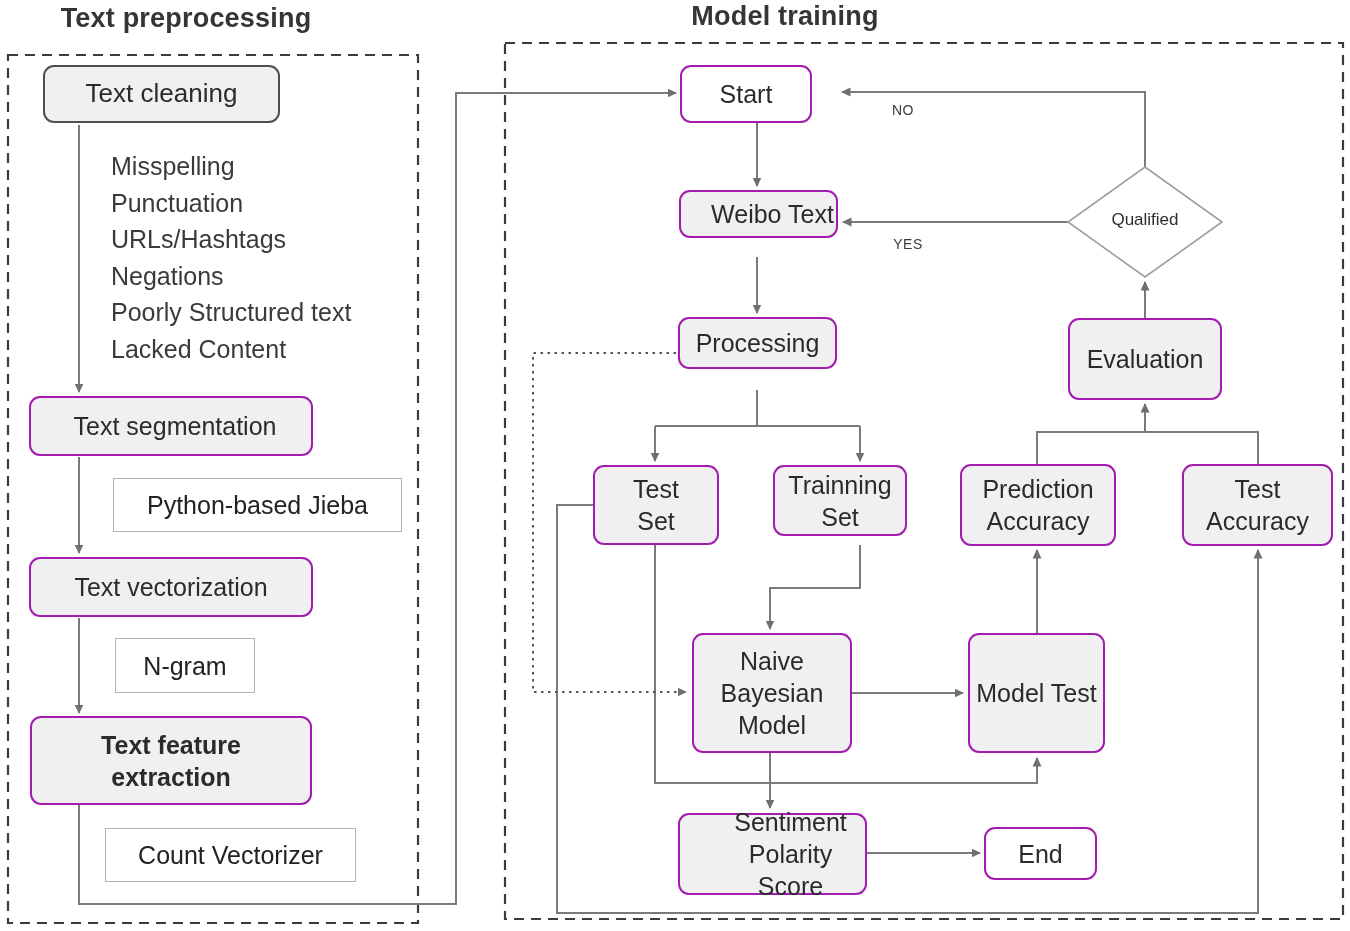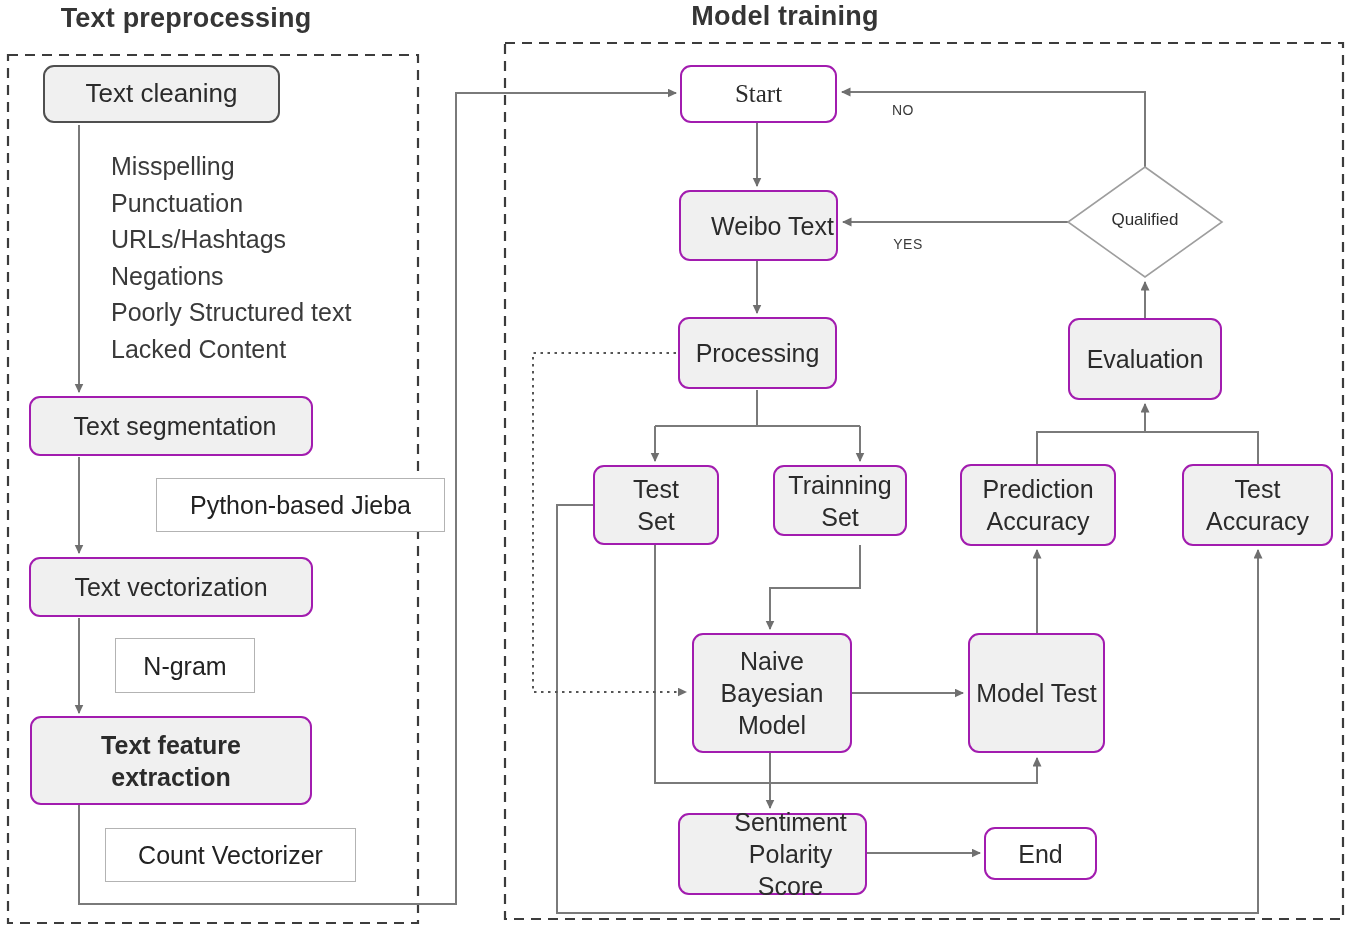--- a/index.html
+++ b/index.html
@@ -89,30 +89,30 @@
   <div class="panel-title" style="left:31px;top:3px;width:310px;">Text preprocessing</div>
 
   <div class="node" style="left:43px;top:65px;width:237px;height:58px;font-size:26px;border-color:#4f4f4f;">Text cleaning</div>
   <div class="note-list" style="left:111px;top:148px;width:300px;">Misspelling
 Punctuation
 URLs/Hashtags
 Negations
 Poorly Structured text
 Lacked Content</div>
   <div class="node" style="left:29px;top:396px;width:284px;height:60px;padding-left:8px;">Text segmentation</div>
-  <div class="node annot" style="left:113px;top:478px;width:289px;height:54px;margin-left:43px;">Python-based Jieba</div>
+  <div class="node annot" style="left:113px;top:478px;width:289px;height:54px;">Python-based Jieba</div>
   <div class="node" style="left:29px;top:557px;width:284px;height:60px;">Text vectorization</div>
   <div class="node annot" style="left:115px;top:638px;width:140px;height:55px;">N-gram</div>
   <div class="node" style="left:30px;top:716px;width:282px;height:89px;font-weight:bold;">Text feature
 extraction</div>
   <div class="node annot" style="left:105px;top:828px;width:251px;height:54px;">Count Vectorizer</div>
 
-  <div class="node white" style="left:680px;top:65px;width:157px;height:58px;font-family:Liberation Serif, serif;">Start</div>
-  <div class="node" style="left:679px;top:190px;width:159px;height:71px;padding-left:28px;">Weibo Text</div>
-  <div class="node" style="left:678px;top:317px;width:159px;height:72px;">Processing</div>
+  <div class="node white" style="left:680px;top:65px;width:132px;height:58px;">Start</div>
+  <div class="node" style="left:679px;top:190px;width:159px;height:48px;padding-left:28px;">Weibo Text</div>
+  <div class="node" style="left:678px;top:317px;width:159px;height:52px;">Processing</div>
   <div class="node" style="left:593px;top:465px;width:126px;height:80px;">Test
 Set</div>
   <div class="node" style="left:773px;top:465px;width:134px;height:71px;">Trainning
 Set</div>
   <div class="node" style="left:960px;top:464px;width:156px;height:82px;">Prediction
 Accuracy</div>
   <div class="node" style="left:1182px;top:464px;width:151px;height:82px;">Test
 Accuracy</div>
   <div class="node" style="left:1068px;top:318px;width:154px;height:82px;">Evaluation</div>
   <div class="diamond-label">Qualified</div>

